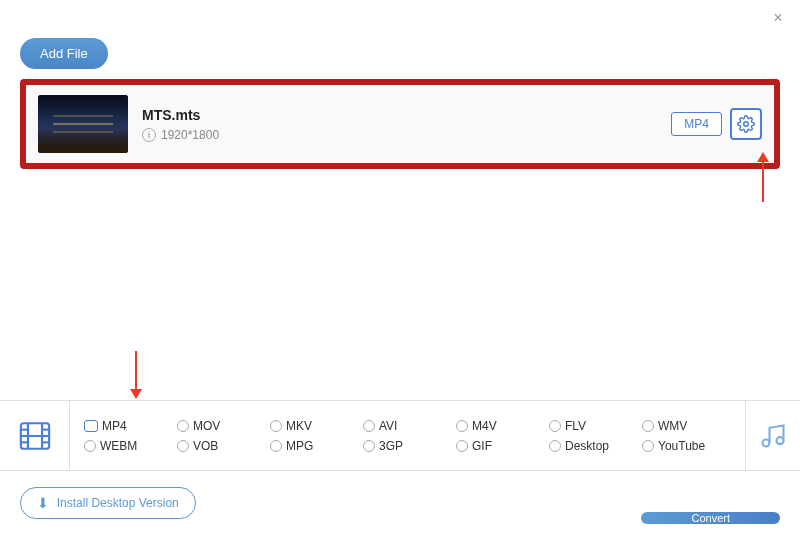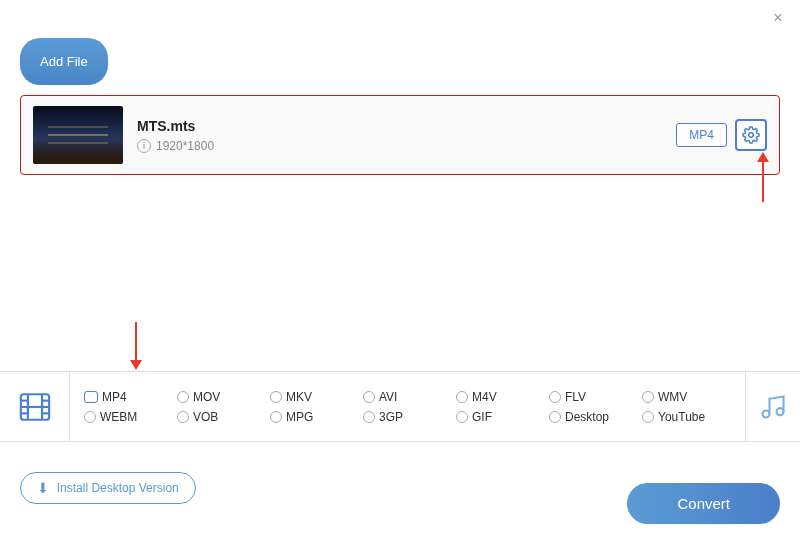--- a/index.html
+++ b/index.html
@@ -33,30 +33,30 @@
 
     
     .top-bar {
       padding: 6px 20px 10px;
     }
     .add-file-btn {
       background: linear-gradient(to bottom, #5b9bd5, #4a86c8);
       color: white;
       border: none;
       border-radius: 20px;
-      padding: 16px 20px;
+      padding: 8px 20px;
       font-size: 13px;
       cursor: pointer;
       font-weight: 500;
     }
 
     
     .file-list {
       margin: 0 20px;
-      border: 1px solid #b91c1c;
+      border: 6px solid #b91c1c;
       border-radius: 4px;
       background: #f9f9f9;
     }
     .file-item {
       display: flex;
       align-items: center;
       padding: 10px 12px;
     }
     .file-thumb {
       width: 90px;
@@ -295,22 +295,22 @@
       font-size: 12px;
     }
     .download-icon {
       font-size: 14px;
     }
     .convert-btn {
       background: linear-gradient(to right, #5b9bd5, #4a7fc8);
       color: white;
       border: none;
       border-radius: 24px;
-      padding: 12px 50px;
-      font-size: 15px;
+      padding: 0 50px;
+      font-size: 11px;
       cursor: pointer;
       font-weight: 500;
       margin-top: 31px;
     }
 
     .main-content {
       display: flex;
       flex-direction: column;
       height: calc(542px - 40px);
     }

